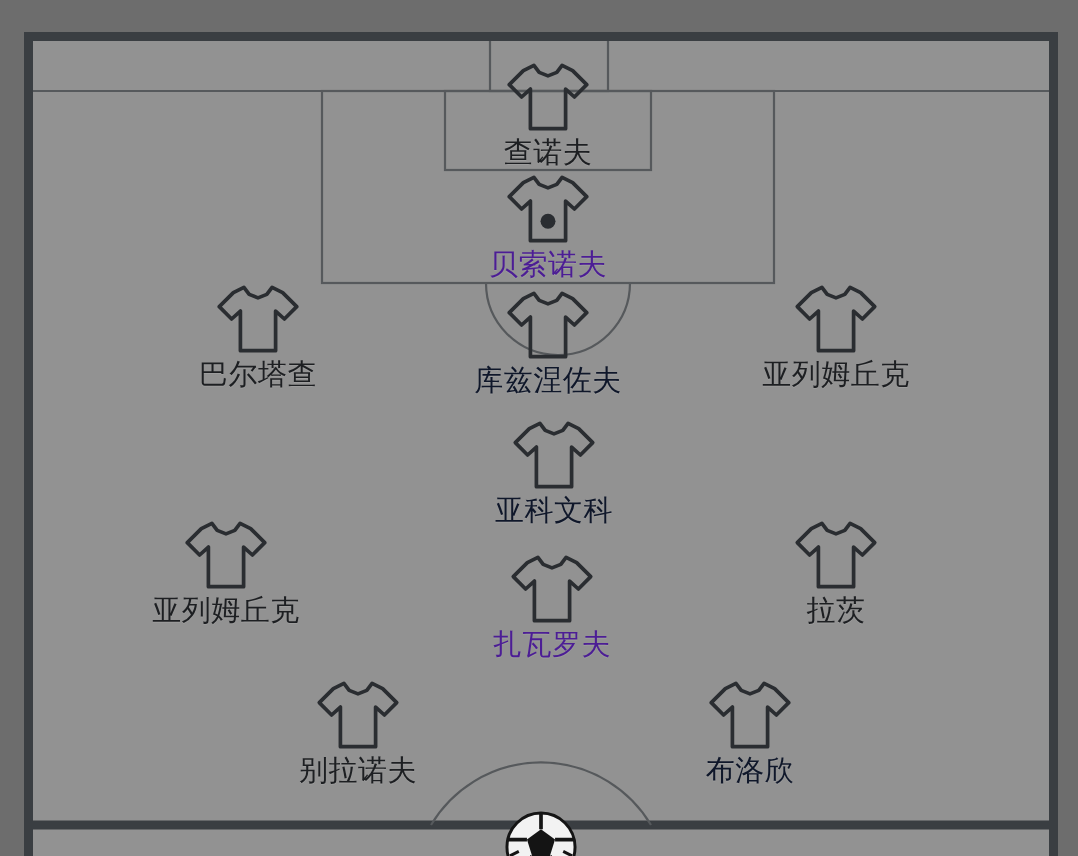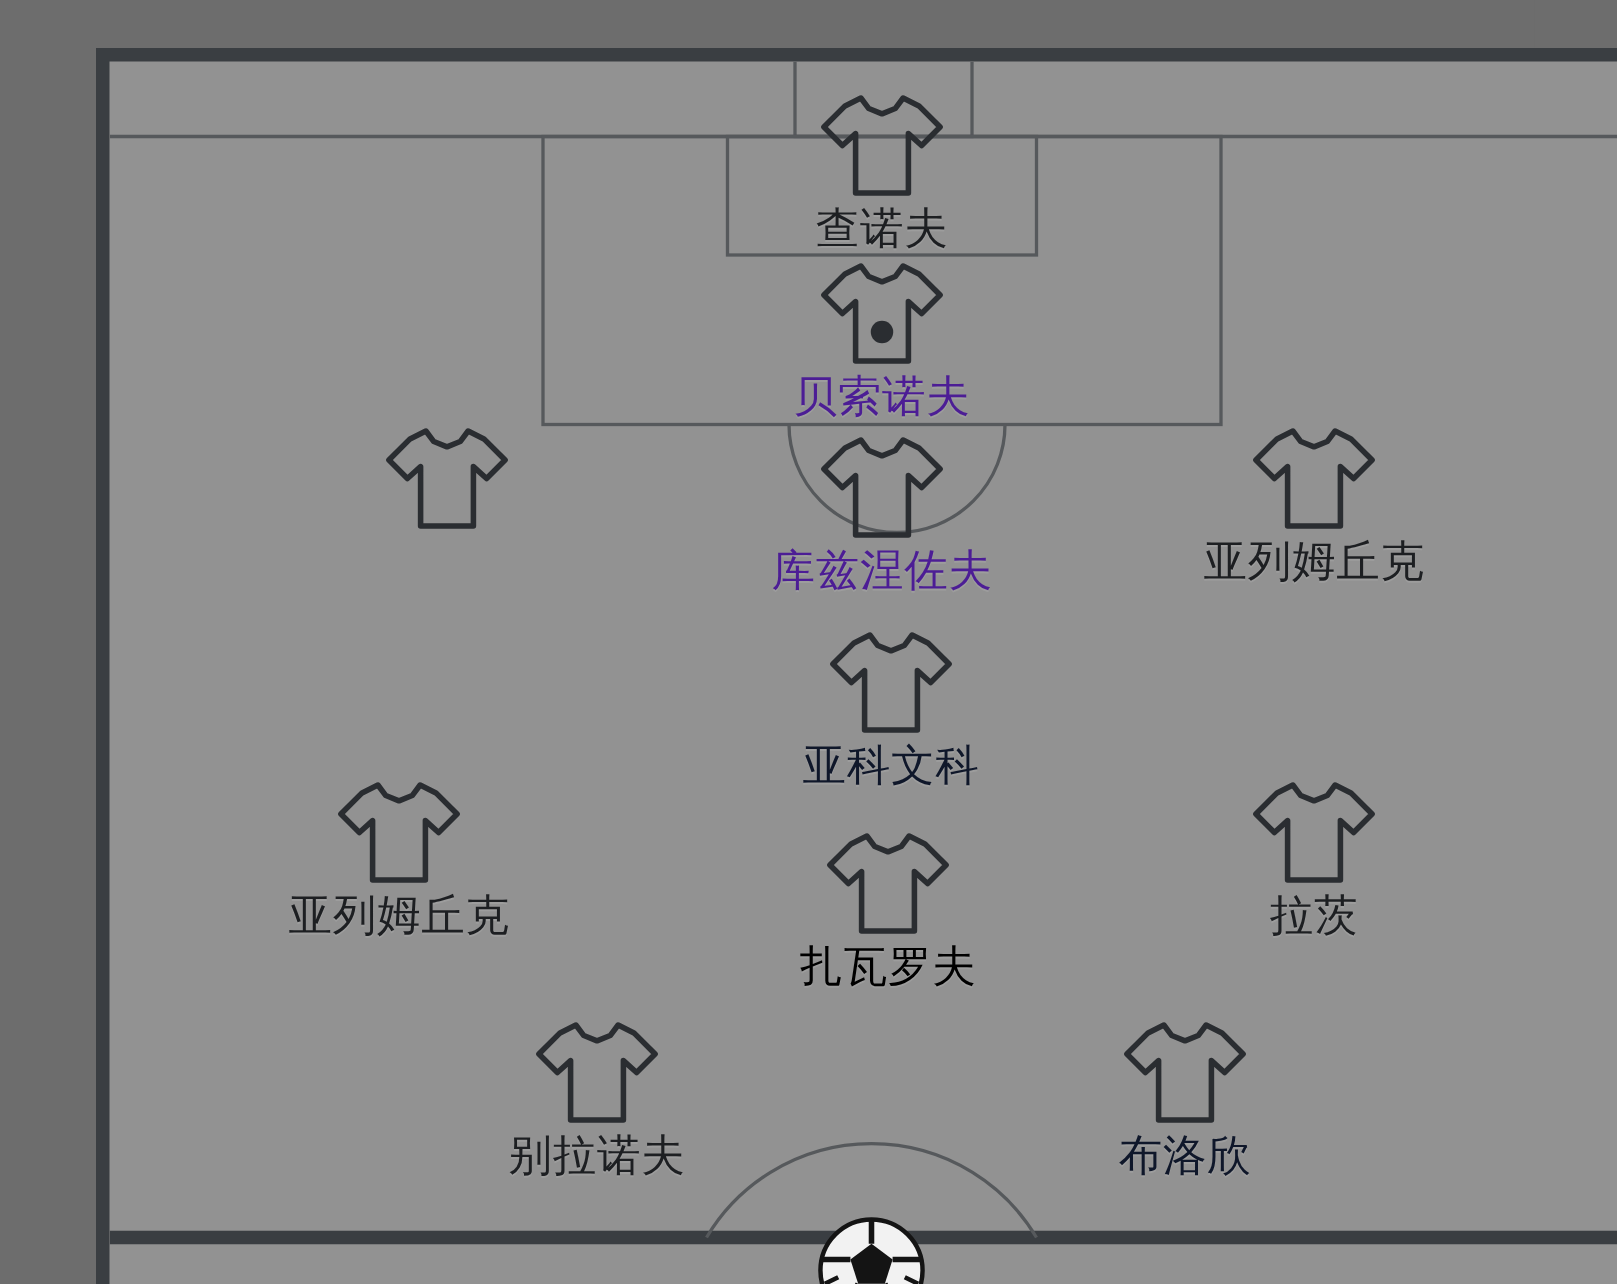--- a/index.html
+++ b/index.html
@@ -10,21 +10,20 @@
     overflow: hidden;
     background: #6d6d6d;
     font-family: "DejaVu Sans", "Liberation Sans", sans-serif;
   }
 
   #stage {
     position: relative;
     width: 983px;
     height: 856px;
     background: #6d6d6d;
-    margin-left: 40px;
   }
 
   
   #pitch-frame {
     position: absolute;
     left: 24px;
     top: 32px;
     width: 1034px;
     height: 824px;
     border: 9px solid #3a3e42;
@@ -131,28 +130,29 @@
               </svg>
             </div>
             <div class="player-name" style="color: #4c1d95;">贝索诺夫</div>
           </div>
           <div class="player" style="left: 225px; top: 241px;">
             <div class="jersey-wrap">
               <svg class="jersey" width="88" height="74" viewBox="0 0 100 84">
                 <path d="M34,6 L22,12 L6,28 L20,42 L30,33 L30,78 L70,78 L70,33 L80,42 L94,28 L78,12 L66,6 L60,14 L50,18 L40,14 Z" fill="none" stroke="#2a2d31" stroke-width="4.2" stroke-linejoin="round" stroke-linecap="round"></path>
               </svg>
             </div>
+            <div class="player-name" style="color: rgb(29, 31, 34);">巴尔塔查</div>
           </div>
           <div class="player" style="left: 515px; top: 247px;">
             <div class="jersey-wrap">
               <svg class="jersey" width="88" height="74" viewBox="0 0 100 84">
                 <path d="M34,6 L22,12 L6,28 L20,42 L30,33 L30,78 L70,78 L70,33 L80,42 L94,28 L78,12 L66,6 L60,14 L50,18 L40,14 Z" fill="none" stroke="#2a2d31" stroke-width="4.2" stroke-linejoin="round" stroke-linecap="round"></path>
               </svg>
             </div>
-            <div class="player-name" style="color: #4c1d95;">库兹涅佐夫</div>
+            <div class="player-name" style="color: #0f172a;">库兹涅佐夫</div>
           </div>
           <div class="player" style="left: 803px; top: 241px;">
             <div class="jersey-wrap">
               <svg class="jersey" width="88" height="74" viewBox="0 0 100 84">
                 <path d="M34,6 L22,12 L6,28 L20,42 L30,33 L30,78 L70,78 L70,33 L80,42 L94,28 L78,12 L66,6 L60,14 L50,18 L40,14 Z" fill="none" stroke="#2a2d31" stroke-width="4.2" stroke-linejoin="round" stroke-linecap="round"></path>
               </svg>
             </div>
             <div class="player-name" style="color: rgb(29, 31, 34);">亚列姆丘克</div>
           </div>
           <div class="player" style="left: 521px; top: 377px;">
@@ -170,21 +170,21 @@
               </svg>
             </div>
             <div class="player-name" style="color: rgb(29, 31, 34);">亚列姆丘克</div>
           </div>
           <div class="player" style="left: 519px; top: 511px;">
             <div class="jersey-wrap">
               <svg class="jersey" width="88" height="74" viewBox="0 0 100 84">
                 <path d="M34,6 L22,12 L6,28 L20,42 L30,33 L30,78 L70,78 L70,33 L80,42 L94,28 L78,12 L66,6 L60,14 L50,18 L40,14 Z" fill="none" stroke="#2a2d31" stroke-width="4.2" stroke-linejoin="round" stroke-linecap="round"></path>
               </svg>
             </div>
-            <div class="player-name" style="color: #000000;">扎瓦罗夫</div>
+            <div class="player-name" style="color: #4c1d95;">扎瓦罗夫</div>
           </div>
           <div class="player" style="left: 803px; top: 477px;">
             <div class="jersey-wrap">
               <svg class="jersey" width="88" height="74" viewBox="0 0 100 84">
                 <path d="M34,6 L22,12 L6,28 L20,42 L30,33 L30,78 L70,78 L70,33 L80,42 L94,28 L78,12 L66,6 L60,14 L50,18 L40,14 Z" fill="none" stroke="#2a2d31" stroke-width="4.2" stroke-linejoin="round" stroke-linecap="round"></path>
               </svg>
             </div>
             <div class="player-name" style="color: rgb(29, 31, 34);">拉茨</div>
           </div>
           <div class="player" style="left: 325px; top: 637px;">

